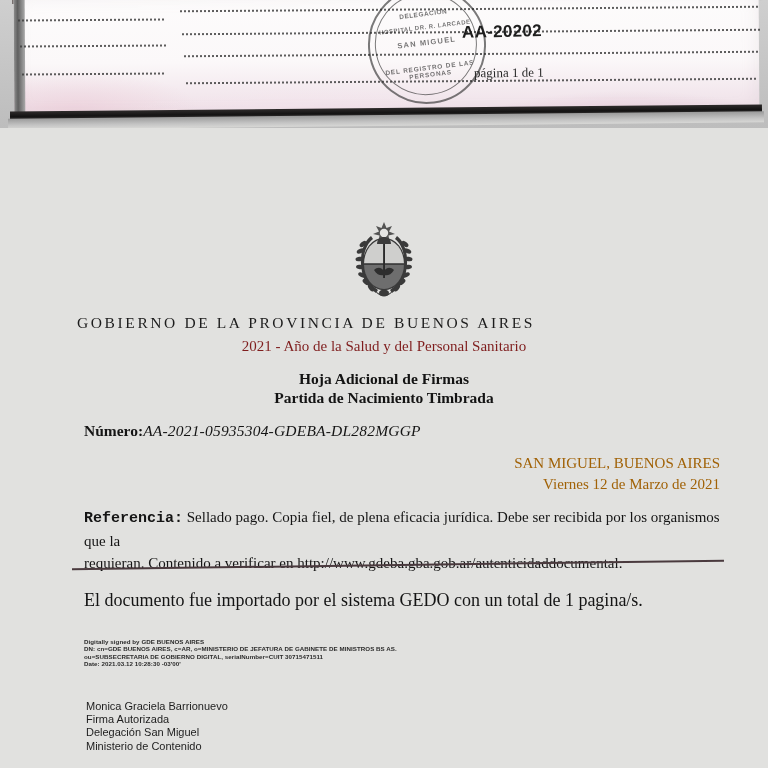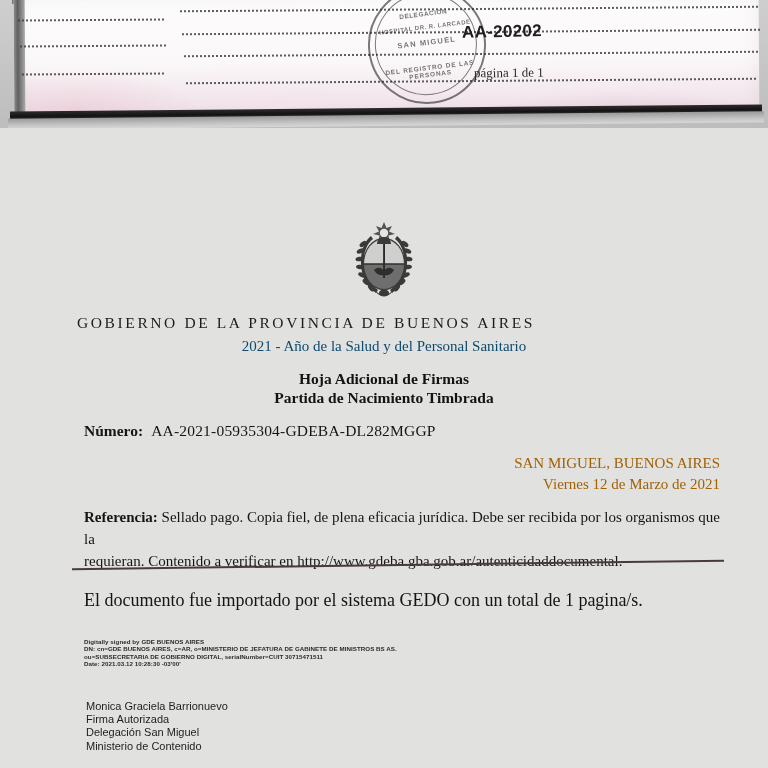--- a/index.html
+++ b/index.html
@@ -179,21 +179,21 @@
     color: #1c1c1c;
   }
   .org-sub {
     position: absolute;
     left: 0;
     top: 210px;
     width: 768px;
     text-align: center;
     font-family: "Liberation Serif", serif;
     font-size: 15px;
-    color: #0c4a6e;
+    color: #7f1d1d;
   }
 
   .doc-title {
     position: absolute;
     left: 0;
     width: 768px;
     text-align: center;
     font-family: "Liberation Serif", serif;
     font-weight: bold;
     font-size: 15.5px;
@@ -204,21 +204,21 @@
 
   .numero-row {
     position: absolute;
     left: 84px;
     top: 294px;
     font-family: "Liberation Serif", serif;
     font-size: 15.5px;
     color: #151515;
   }
   .numero-row .lbl { font-weight: bold; }
-  .numero-row .val { margin-left: 8px; letter-spacing: 0.2px; }
+  .numero-row .val { margin-left: 0; letter-spacing: 0.2px; font-style: italic; }
 
   .place-date {
     position: absolute;
     right: 48px;
     top: 325px;
     text-align: right;
     font-family: "Liberation Serif", serif;
     font-size: 15px;
     color: #a16207;
     line-height: 21px;
@@ -227,21 +227,21 @@
   .referencia {
     position: absolute;
     left: 84px;
     top: 378px;
     width: 638px;
     font-family: "Liberation Serif", serif;
     font-size: 15px;
     line-height: 22px;
     color: #151515;
   }
-  .referencia .lbl { font-weight: bold; }
+  .referencia .lbl { font-weight: bold; font-family: Liberation Mono, monospace; }
 
   .hr-slant {
     position: absolute;
     left: 72px;
     top: 436px;
     width: 652px;
     height: 1.5px;
     background: #4a3a3e;
     transform: rotate(-0.75deg);
   }

